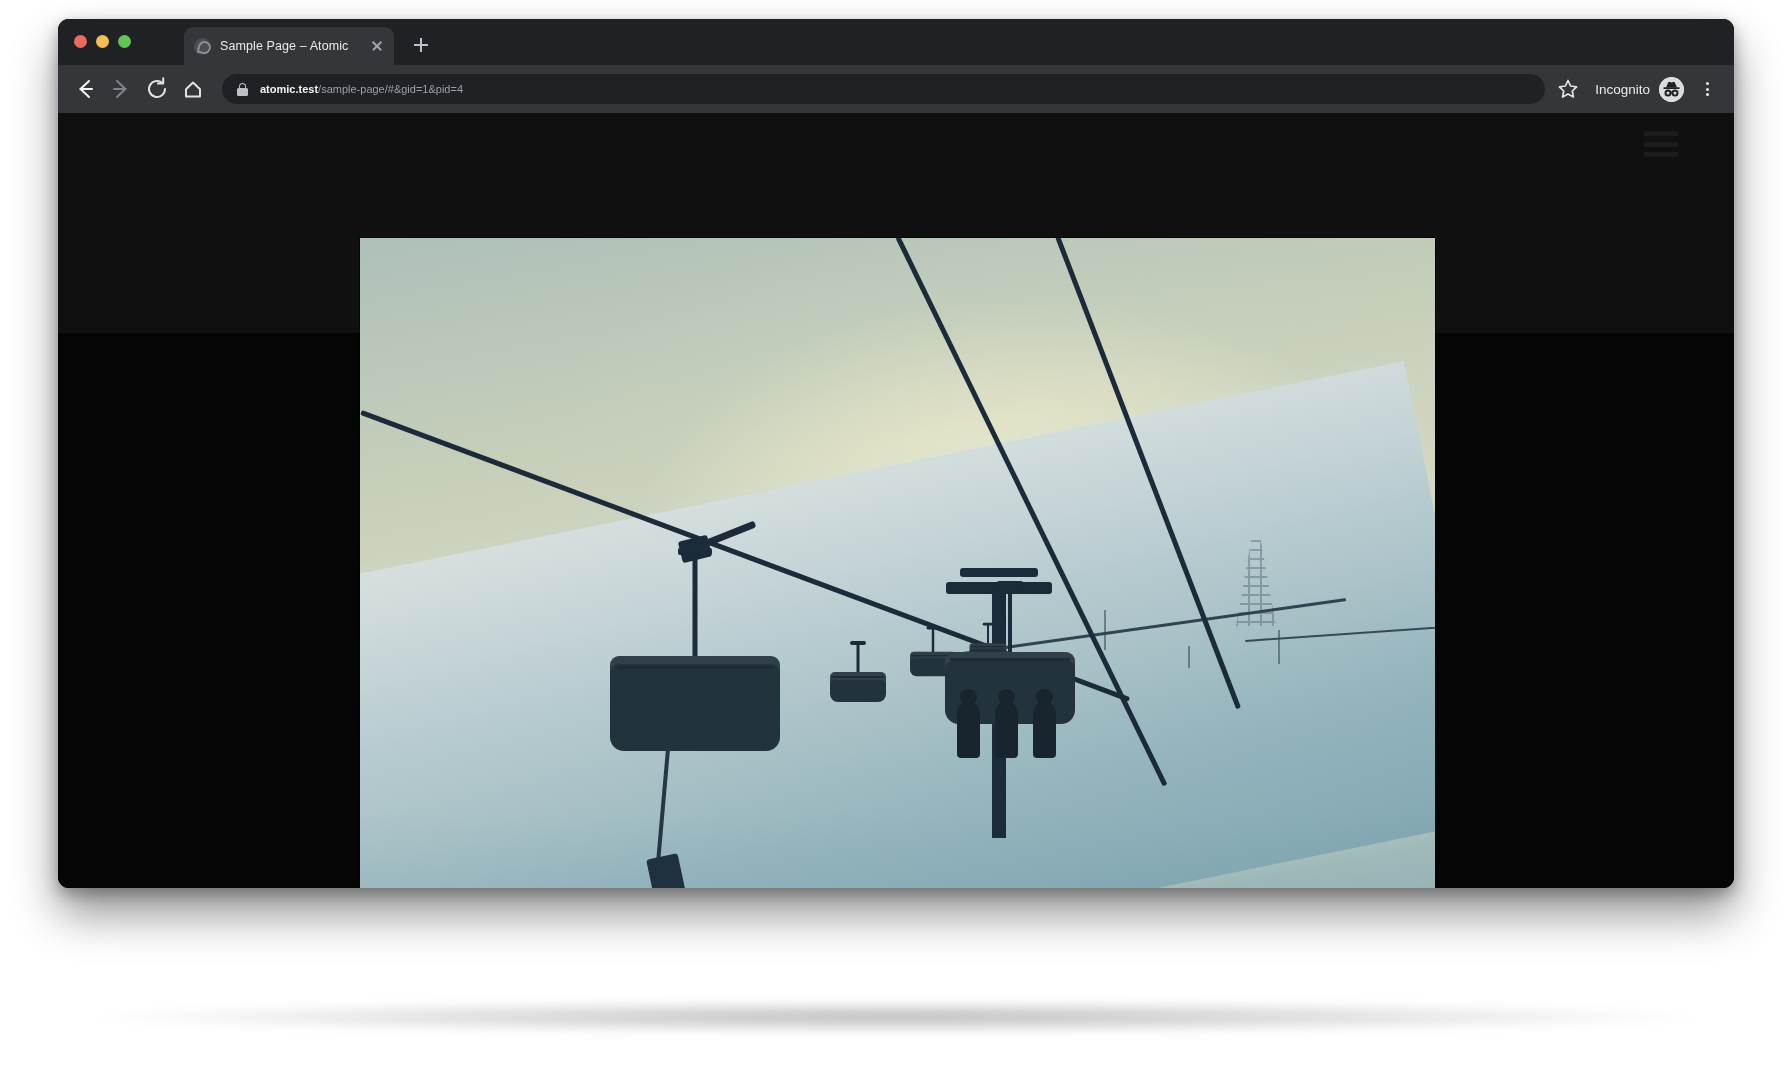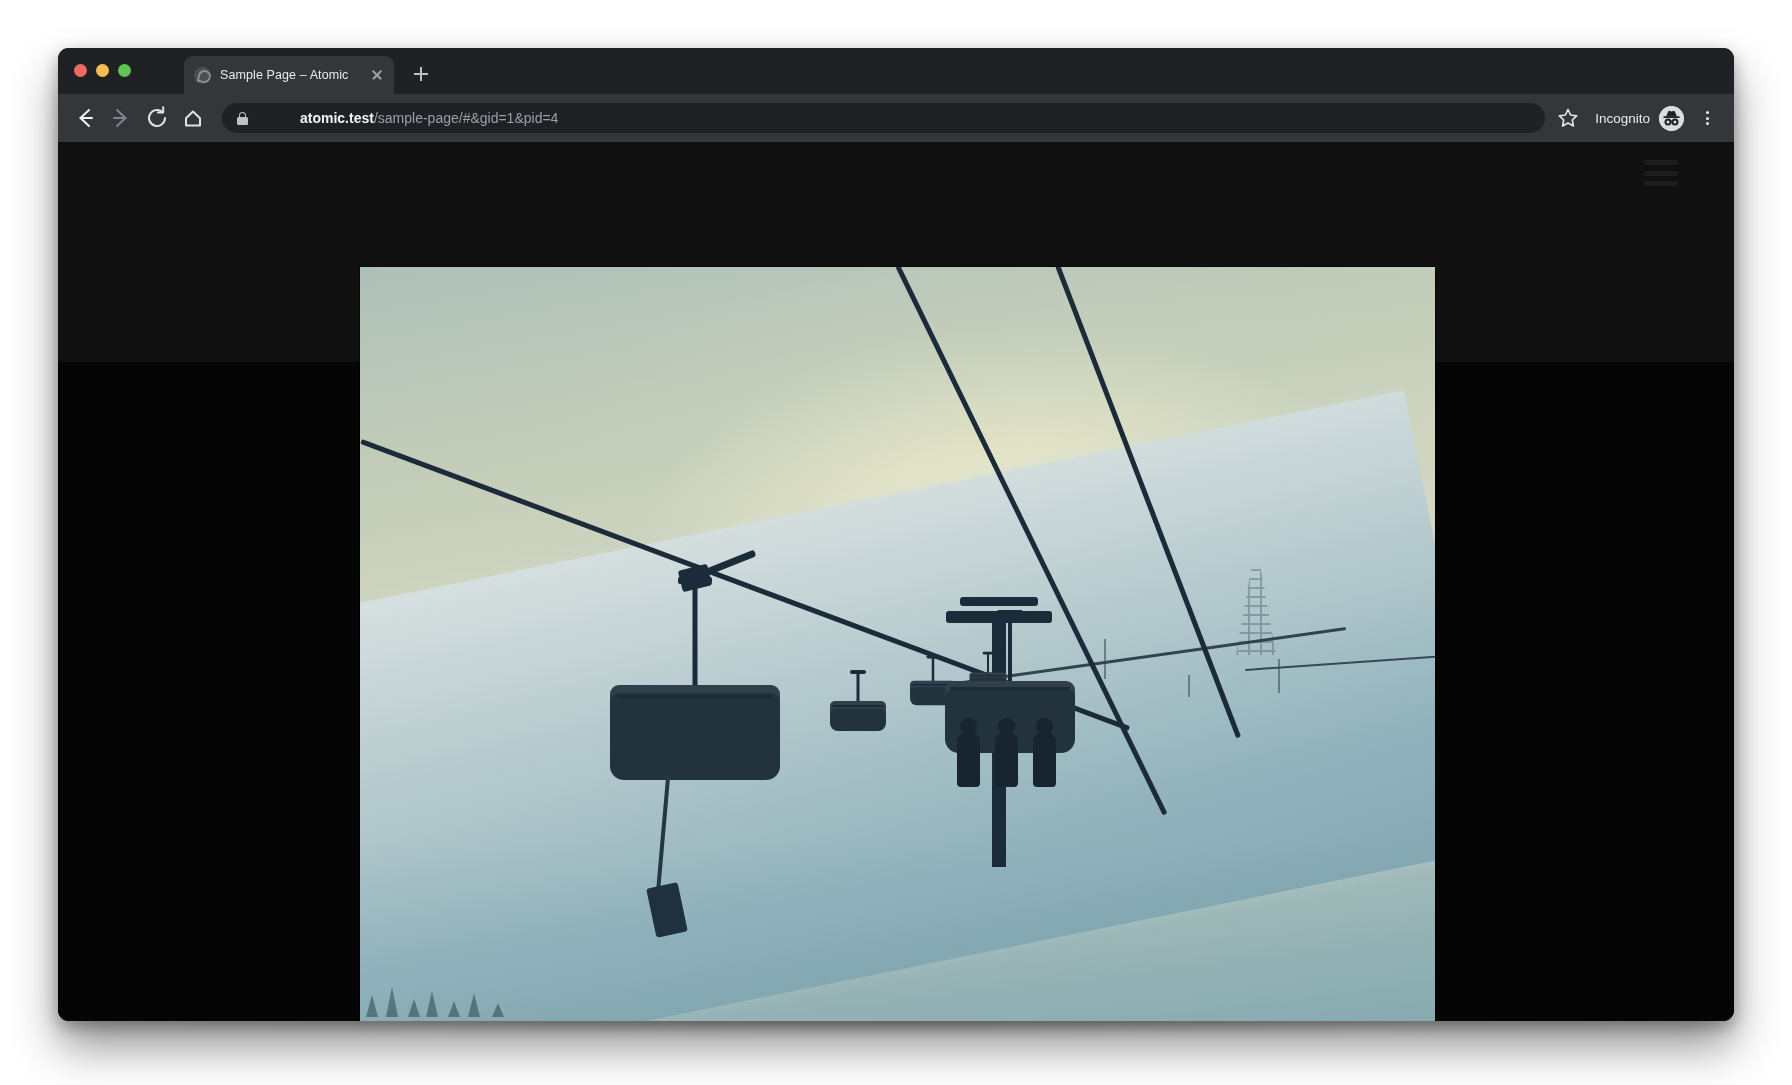--- a/index.html
+++ b/index.html
@@ -16,23 +16,23 @@
   .backdrop {
     position: absolute;
     inset: 0;
     background: #ffffff;
   }
 
   
   .browser-window {
     position: absolute;
     left: 58px;
-    top: 48px;
+    top: 19px;
     width: 1676px;
-    height: 973px;
+    height: 869px;
     border-radius: 11px;
     overflow: hidden;
     background: #0a0a0a;
     box-shadow: 0 26px 46px rgba(0,0,0,0.42),
                 0 6px 16px rgba(0,0,0,0.30);
   }
 
   
   .tab-strip {
     position: relative;
@@ -177,25 +177,24 @@
   .lock-icon .shackle {
     position: absolute;
     left: 3px; top: 0;
     width: 7px; height: 7px;
     border: 1.7px solid #bdc1c6;
     border-bottom: none;
     border-radius: 4px 4px 0 0;
   }
 
   .url-text {
-    font-size: 14px;
+    font-size: 11px;
     white-space: nowrap;
     overflow: hidden;
     text-overflow: ellipsis;
-    margin-left: 40px;
   }
   .url-host { color: #f1f3f4; font-weight: bold; }
   .url-path { color: #9aa0a6; }
 
   .star-btn {
     width: 30px; height: 30px;
     flex: 0 0 auto;
     position: relative;
     margin-right: 10px;
   }

